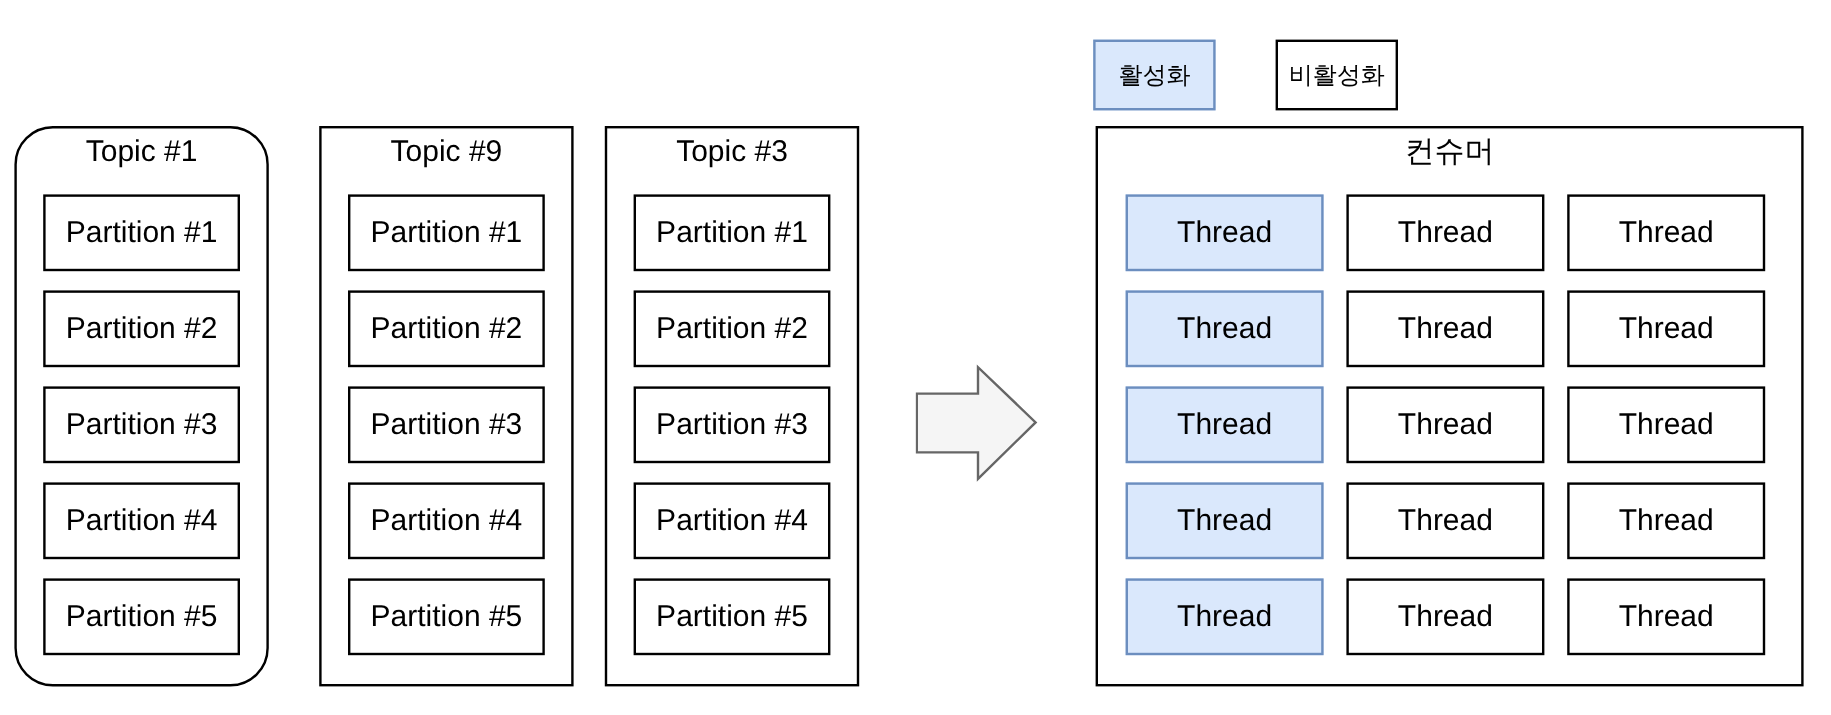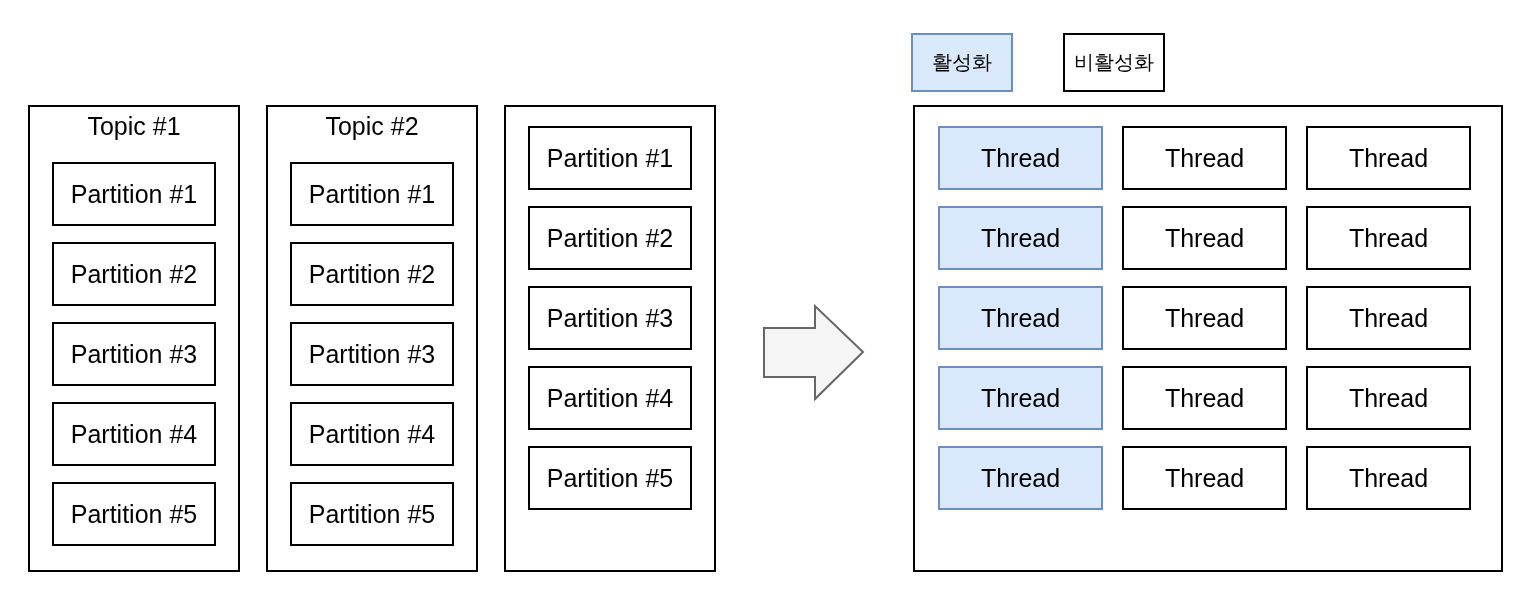--- a/index.html
+++ b/index.html
@@ -28,21 +28,21 @@
 
   
   .topic-box{
     position:absolute;
     top:105px;
     width:212px;
     height:467px;
     border:2px solid var(--box-border);
     background:var(--box-fill);
   }
-  .topic-box.t1{left:28px;}
+  .topic-box.t1{left:12px;border-radius:32px;}
   .topic-box.t2{left:266px;}
   .topic-box.t3{left:504px;}
 
   .box-title{
     height:34px;
     line-height:34px;
     text-align:center;
     font-size:25px;
     margin-top:2px;
   }
@@ -129,48 +129,50 @@
   <div class="topic-box t1">
     <div class="box-title">Topic #1</div>
     <div class="partition first">Partition #1</div>
     <div class="partition">Partition #2</div>
     <div class="partition">Partition #3</div>
     <div class="partition">Partition #4</div>
     <div class="partition">Partition #5</div>
   </div>
 
   <div class="topic-box t2">
-    <div class="box-title">Topic #2</div>
+    <div class="box-title">Topic #9</div>
     <div class="partition first">Partition #1</div>
     <div class="partition">Partition #2</div>
     <div class="partition">Partition #3</div>
     <div class="partition">Partition #4</div>
     <div class="partition">Partition #5</div>
   </div>
 
   <div class="topic-box t3">
+    <div class="box-title">Topic #3</div>
     <div class="partition first">Partition #1</div>
     <div class="partition">Partition #2</div>
     <div class="partition">Partition #3</div>
     <div class="partition">Partition #4</div>
     <div class="partition">Partition #5</div>
   </div>
 
   <svg class="arrow" viewBox="0 0 102 100" xmlns="http://www.w3.org/2000/svg">
     <polygon points="1,25 52,25 52,3 100,49 52,96 52,74 1,74" style="fill:var(--arrow-fill);stroke:var(--arrow-border);stroke-width:2;stroke-linejoin:miter;"></polygon>
   </svg>
 
   <div class="legend-box active">
     <span>활성화</span>
   </div>
   <div class="legend-box inactive">
     <span>비활성화</span>
   </div>
 
   <div class="consumer-box">
+    <div class="box-title">컨슈머</div>
     <div class="thread-grid">
       <div class="thread active">Thread</div>
       <div class="thread">Thread</div>
       <div class="thread">Thread</div>
 
       <div class="thread active">Thread</div>
       <div class="thread">Thread</div>
       <div class="thread">Thread</div>
 
       <div class="thread active">Thread</div>

